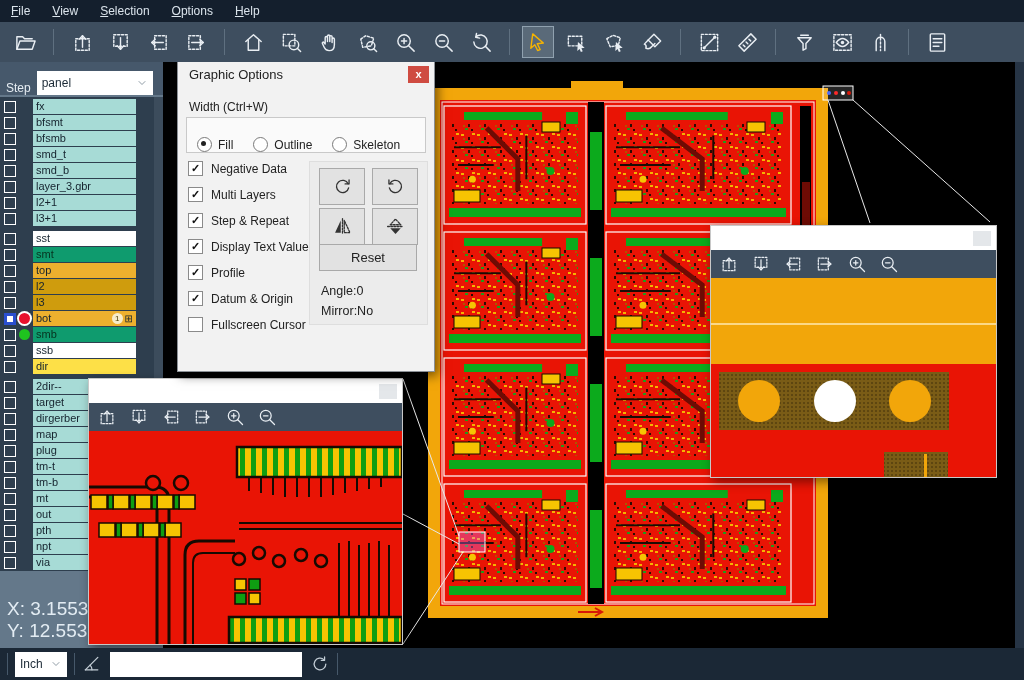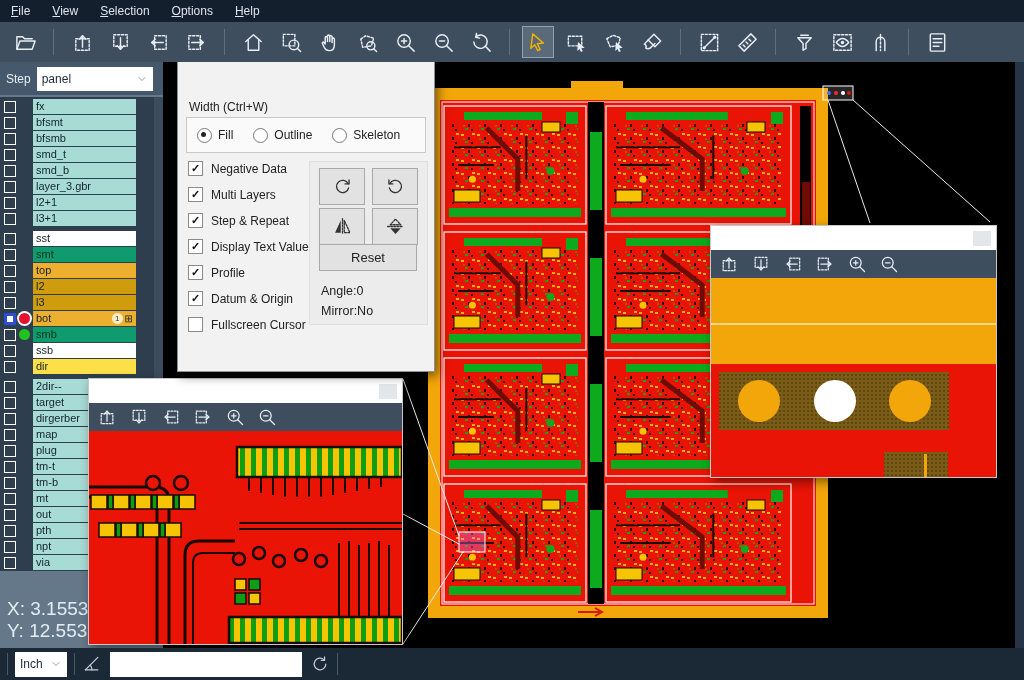--- a/index.html
+++ b/index.html
@@ -21,21 +21,21 @@
   .toolbar{position:absolute;left:0;top:22px;width:1024px;height:40px;background:#3e4e5f;
            display:flex;align-items:center;padding:0 6px;box-sizing:border-box;z-index:40}
   .tbtn{width:30px;height:30px;margin:0 4px;color:#e9eef3;display:flex;align-items:center;justify-content:center;flex:none}
   .tbtn svg{width:23px;height:23px}
   .tbtn.active{background:#5a6a79;outline:1px solid #90a1af;color:#f5b301}
   .tdiv{width:1px;height:26px;background:#5f7080;margin:0 9px;flex:none}
 
   
   .sidebar{position:absolute;left:0;top:62px;width:163px;height:586px;background:#64788a;z-index:10}
   .steprow{position:absolute;left:0;top:0;width:163px;height:33px;background:#46586b;
-           display:flex;align-items:center;font-size:12px;color:#e6edf3;padding-left:6px;box-sizing:border-box}
+           display:flex;align-items:flex-end;font-size:12px;color:#e6edf3;padding-left:6px;box-sizing:border-box}
   .stepdd{margin-left:6px;width:116px;height:24px;background:#fff;color:#1c2a36;
           display:flex;align-items:center;justify-content:space-between;padding:0 5px;box-sizing:border-box}
   .chev{color:#6b7b88}.chev svg{width:12px;height:12px}
   .layers{position:absolute;left:0;top:35px;width:163px;background:#2e3e4e;padding-top:2px}
   .lrow{height:15px;margin-bottom:1px;display:flex;align-items:center}
   .lcheck{width:10px;height:10px;border:1.5px solid #fff;background:#2e3e4e;margin-left:4px;flex:none}
   .lcheck.on{border-color:#2a4fd0;background:#fff;box-shadow:inset 0 0 0 2px #2a4fd0}
   .lind{width:17px;flex:none;display:flex;justify-content:center;align-items:center}
   .dot{width:11px;height:11px;border-radius:50%}
   .lchip{width:103px;height:15px;font-size:11px;line-height:15px;padding-left:3px;box-sizing:border-box;
@@ -66,21 +66,21 @@
   
   .dialog{position:absolute;left:177px;top:58px;width:258px;height:314px;background:#f2f2f2;
           border:1px solid #8b9096;box-shadow:3px 4px 10px rgba(0,0,0,.5);box-sizing:border-box;
           font-size:12px;color:#222;z-index:30}
   .dlg-title{height:30px;display:flex;align-items:center;justify-content:space-between;
              padding:0 5px 0 11px;font-size:13px}
   .dlg-close{width:21px;height:17px;background:#cf4b41;color:#fff;font-size:11px;line-height:17px;
              text-align:center;font-weight:bold}
   .dlg-width-label{position:absolute;left:11px;top:41px}
   .groupbox{position:absolute;left:8px;top:58px;width:240px;height:36px;border:1px solid #c9c9c9;background:#fafafa;
-            display:flex;align-items:center;gap:20px;padding-left:10px;box-sizing:border-box}
+            display:flex;align-items:flex-end;gap:20px;padding-left:10px;box-sizing:border-box}
   .radio{display:flex;align-items:center;gap:6px}
   .rdot{width:13px;height:13px;border:1px solid #7a7a7a;border-radius:50%;background:#fff;position:relative;flex:none}
   .rdot.sel::after{content:"";position:absolute;left:3px;top:3px;width:5px;height:5px;border-radius:50%;background:#222}
   .dchecks{position:absolute;left:10px;top:102px;display:flex;flex-direction:column;gap:11px}
   .dcheck{display:flex;align-items:center;gap:8px;height:15px;white-space:nowrap}
   .cbox{width:13px;height:13px;border:1px solid #8a8a8a;background:#fff;font-size:11px;line-height:13px;
         text-align:center;color:#111;font-weight:bold;flex:none}
   .transform-panel{position:absolute;left:131px;top:102px;width:117px;height:162px;background:#ececec;border:1px solid #dedede}
   .tfbtn{position:absolute;width:46px;height:37px;background:#e2e2e2;border:1px solid #a9a9a9;
          display:flex;align-items:center;justify-content:center;color:#333;box-sizing:border-box}
@@ -679,20 +679,24 @@
       </div>
     </div>
   <div class="scrollstrip"></div>
   <div class="coords">
     <div>X: 3.155307</div>
     <div>Y: 12.553794</div>
   </div>
 </div>
 
 <div class="dialog">
+  <div class="dlg-title">
+    <span>Graphic Options</span>
+    <span class="dlg-close">x</span>
+  </div>
   <div class="dlg-width-label">Width (Ctrl+W)</div>
   <div class="groupbox" id="radio-row">
       <label class="radio">
         <span class="rdot sel"></span>
         <span>Fill</span>
       </label>
       <label class="radio">
         <span class="rdot"></span>
         <span>Outline</span>
       </label>

